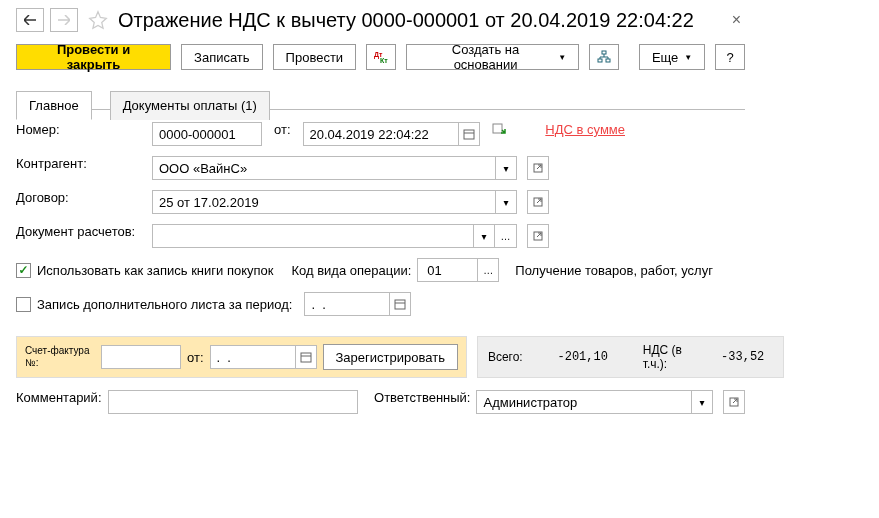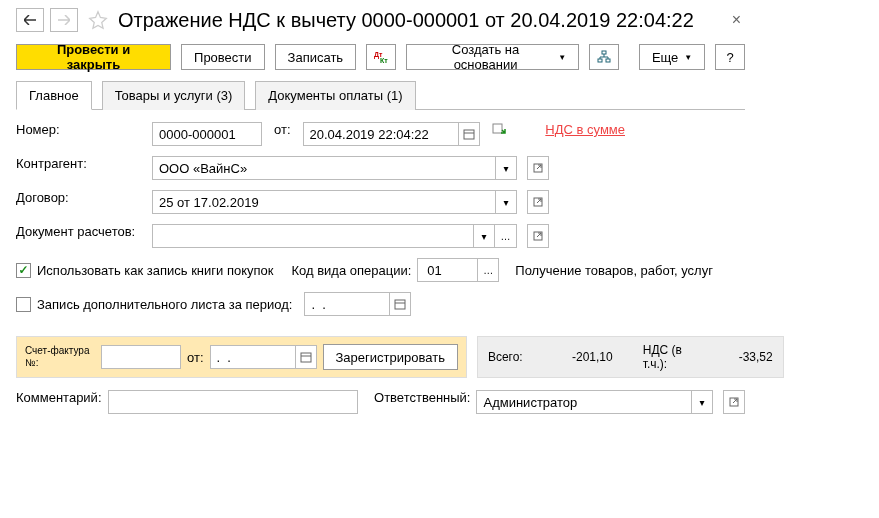--- a/index.html
+++ b/index.html
@@ -17,21 +17,21 @@
 
 .toolbar { display: flex; align-items: center; gap: 10px; margin-bottom: 10px; }
 .toolbar .spacer { flex: 1; }
 .btn { height: 26px; padding: 12px 12px; border: 1px solid #999; background: #fff; cursor: pointer; display: inline-flex; align-items: center; gap: 4px; font-size: 13px; }
 .btn-yellow { background: #ffdd00; border-color: #999; font-weight: bold; }
 .btn-small { width: 30px; padding: 0; justify-content: center; }
 .btn .caret { font-size: 8px; margin-left: 2px; }
 
 
 .tabs { display: flex; border-bottom: 1px solid #bbb; margin-bottom: 12px; }
-.tab { padding: 6px 12px; border: 1px solid #bbb; border-bottom: none; margin-right: 10px; background: #f3f3f3; cursor: pointer; font-size: 13px; position: relative; top: 1px; }
+.tab { padding: 6px 12px; border: 1px solid #bbb; border-bottom: none; margin-right: 18px; background: #f3f3f3; cursor: pointer; font-size: 13px; position: relative; top: 11px; }
 .tab.active { background: #fff; border-bottom: 1px solid #fff; }
 
 
 .form-row { display: flex; align-items: flex-start; margin-bottom: 10px; gap: 6px; }
 .label { width: 130px; font-size: 13px; }
 .input { height: 24px; border: 1px solid #bbb; padding: 0 6px; font-size: 13px; background: #fff; }
 .input-group { display: flex; }
 .input-group .input { border-right: none; }
 .input-btn { width: 22px; height: 24px; border: 1px solid #bbb; background: #fff; display: flex; align-items: center; justify-content: center; cursor: pointer; font-size: 10px; }
 .input-btn + .input-btn { border-left: none; }
@@ -41,21 +41,21 @@
 .checkbox { width: 15px; height: 15px; border: 1px solid #888; background: #fff; display: flex; align-items: center; justify-content: center; cursor: pointer; }
 .checkbox.checked { background: #fff; }
 .checkbox.checked::after { content: '✓'; color: #1a8c1a; font-weight: bold; font-size: 12px; }
 .highlight-box { border: 2px solid #000; padding: 4px 6px; display: inline-flex; align-items: center; gap: 6px; margin-bottom: 10px; }
 
 
 .footer-bar { display: flex; gap: 10px; margin-top: 20px; margin-bottom: 12px; }
 .invoice-box { background: #ffe9b3; border: 1px solid #ddd; padding: 6px 8px; display: flex; align-items: center; gap: 6px; flex: 0 0 auto; }
 .invoice-box .label2 { font-size: 10px; line-height: 1.2; }
 .total-box { background: #eee; border: 1px solid #ddd; padding: 6px 10px; flex: 1; display: flex; align-items: center; gap: 30px; font-size: 12px; }
-.total-box .val { text-align: right; min-width: 60px; }
+.total-box .val { text-align: center; min-width: 60px; font-family: Liberation Mono, monospace; }
 
 svg { display: block; }
 .dtktsvg text { font-size: 7px; font-weight: bold; }
 </style>
 </head>
 <body>
 
 <div class="container">
 
   
@@ -73,22 +73,22 @@
     <svg class="star-icon" viewBox="0 0 24 24">
         <path d="M12 2l2.9 6.9L22 10l-5.5 5 1.6 7L12 18.5 5.9 22l1.6-7L2 10l7.1-1.1z" fill="none" stroke="#ccc" stroke-width="1.5"></path>
       </svg>
     <div class="page-title">Отражение НДС к вычету 0000-000001 от 20.04.2019 22:04:22</div>
     <div class="close-x">×</div>
   </div>
 
   
   <div class="toolbar">
     <button class="btn btn-yellow">Провести и закрыть</button>
+    <button class="btn">Записать</button>
     <button class="btn">Провести</button>
-    <button class="btn">Записать</button>
     <button class="btn btn-small">
       <svg class="dtktsvg" width="16" height="14">
           <text x="1" y="7" fill="#c00">Дт</text>
           <text x="7" y="13" fill="#070">Кт</text>
         </svg>
     </button>
     <button class="btn">
         <span>Создать на основании</span>
         <span class="caret">▼</span>
       </button>
@@ -104,21 +104,20 @@
     <button class="btn">
         <span>Еще</span>
         <span class="caret">▼</span>
       </button>
     <button class="btn btn-small">?</button>
   </div>
 
   
   <div class="tabs">
     <div class="tab active">Главное</div>
-    <div class="tab">Товары и услуги (3)</div>
     <div class="tab">Документы оплаты (1)</div>
   </div>
 
   
   <div class="form-row">
     <div class="label">Номер:</div>
     <input class="input" style="width: 110px;" value="0000-000001">
     <div style="margin: 0 6px">от:</div>
     <div class="input-group">
       <input class="input" style="width: 155px;" value="20.04.2019 22:04:22">

